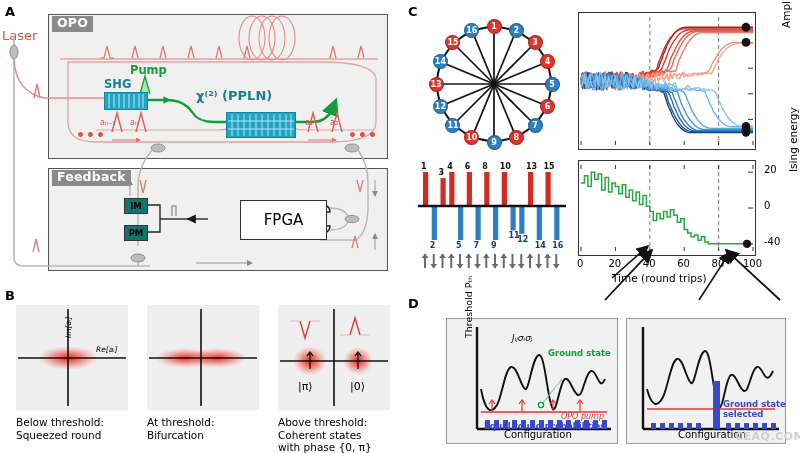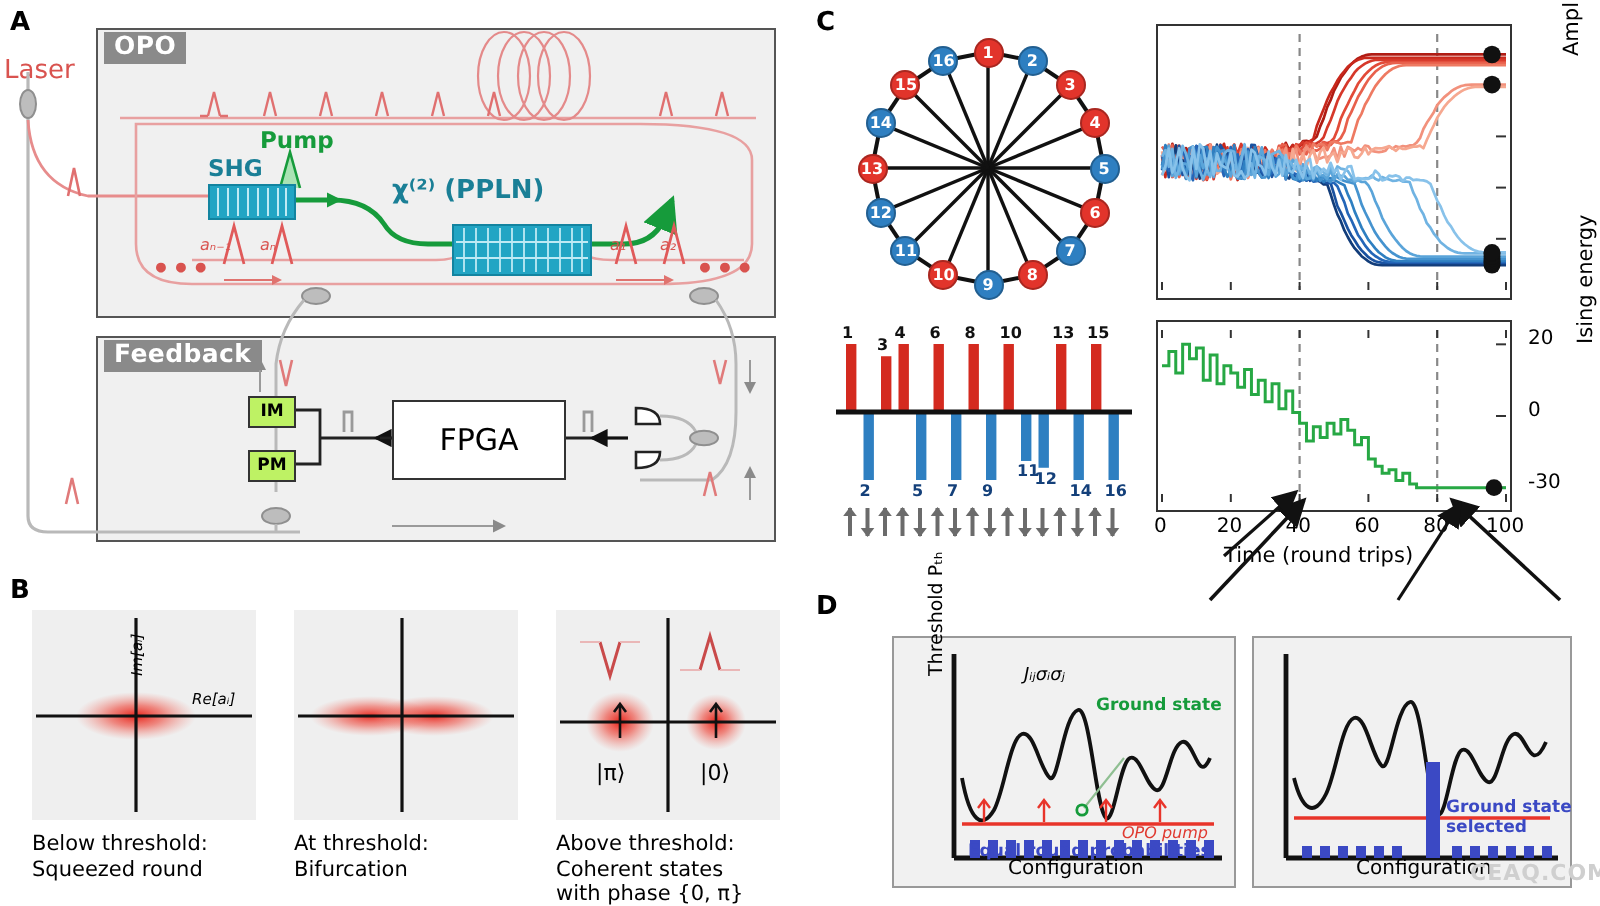--- a/index.html
+++ b/index.html
@@ -13,25 +13,25 @@
   .tagbox{background:#8a8a8a;color:#fff;font-weight:bold;font-size:12.5px;
           padding:1px 5px 2px 5px;letter-spacing:.2px;line-height:1;}
 
   
   .laser-label{color:#d9534f;font-size:13px;font-weight:500;}
   .shg-box{background:#22a5c4;border:1.4px solid #1384a0;}
   .shg-label{color:#1a7f96;font-size:11.5px;font-weight:600;}
   .pump-label{color:#169b3b;font-size:11.5px;font-weight:600;}
   .ppln-label{color:#1a7f96;font-size:13px;font-weight:600;}
   .ppln-box{background:#22a5c4;border:1.4px solid #1384a0;}
-  .mod-box{border:1.3px solid #333;background:#bef264;font-size:8.5px;
+  .mod-box{border:1.3px solid #333;background:#0f766e;font-size:8.5px;
            text-align:center;line-height:11px;font-weight:600;}
   .fpga-box{border:1.5px solid #333;background:#fff;font-size:15px;
-            display:flex;align-items:center;justify-content:center;}
-  .amp-lbl{color:#d9534f;font-size:8px;font-style:italic;}
+            display:flex;align-items:center;justify-content:center;margin-left:44px;}
+  .amp-lbl{color:#d9534f;font-size:8px;}
   .dots{color:#d9534f;font-size:14px;font-weight:bold;letter-spacing:1px;}
 
   
   .bquad{background:#efefef;}
   .bcap{font-size:10.5px;line-height:12.5px;}
   .baxlbl{font-size:7.5px;font-style:italic;}
   .bket{font-size:11px;}
 
   
   .node{position:absolute;width:15px;height:15px;border-radius:50%;
@@ -513,21 +513,21 @@
       <line x1="174" y1="90" x2="174" y2="86" stroke="#333" stroke-width="1"></line>
       <line x1="174" y1="4" x2="174" y2="8" stroke="#333" stroke-width="1"></line>
       <path d="M2,21.91666666666667 L5.4399999999999995,21.91666666666667 L5.4399999999999995,14.75 L8.879999999999999,14.75 L8.879999999999999,25.5 L12.32,25.5 L12.32,11.166666666666671 L15.76,11.166666666666671 L15.76,18.33333333333333 L19.2,18.33333333333333 L19.2,12.958333333333329 L22.64,12.958333333333329 L22.64,29.08333333333333 L26.080000000000002,29.08333333333333 L26.080000000000002,16.54166666666667 L29.52,16.54166666666667 L29.52,30.875 L32.959999999999994,30.875 L32.959999999999994,21.91666666666667 L36.4,21.91666666666667 L36.4,25.5 L39.84,25.5 L39.84,32.66666666666667 L43.28,32.66666666666667 L43.28,23.70833333333333 L46.72,23.70833333333333 L46.72,36.25 L50.160000000000004,36.25 L50.160000000000004,29.08333333333333 L53.6,29.08333333333333 L53.6,39.83333333333333 L57.04,39.83333333333333 L57.04,30.875 L60.480000000000004,30.875 L60.480000000000004,43.41666666666667 L63.919999999999995,43.41666666666667 L63.919999999999995,34.45833333333333 L67.36,34.45833333333333 L67.36,45.20833333333333 L70.8,45.20833333333333 L70.8,50.583333333333336 L74.24,50.583333333333336 L74.24,59.541666666666664 L77.68,59.541666666666664 L77.68,52.375 L81.12,52.375 L81.12,57.75 L84.56,57.75 L84.56,50.583333333333336 L88,50.583333333333336 L88,55.958333333333336 L91.44,55.958333333333336 L91.44,48.791666666666664 L94.88000000000001,48.791666666666664 L94.88000000000001,54.166666666666664 L98.32000000000001,54.166666666666664 L98.32000000000001,61.333333333333336 L101.75999999999999,61.333333333333336 L101.75999999999999,57.75 L105.2,57.75 L105.2,68.5 L108.64,68.5 L108.64,72.08333333333333 L112.08,72.08333333333333 L112.08,75.66666666666667 L115.52000000000001,75.66666666666667 L115.52000000000001,73.875 L118.96000000000001,73.875 L118.96000000000001,79.25 L122.39999999999999,79.25 L122.39999999999999,75.66666666666667 L125.83999999999999,75.66666666666667 L125.83999999999999,81.04166666666667 L129.28,81.04166666666667 L129.28,82.83333333333333 L132.72,82.83333333333333 L132.72,82.83333333333333 L136.16,82.83333333333333 L136.16,82.83333333333333 L139.6,82.83333333333333 L139.6,82.83333333333333 L143.04,82.83333333333333 L143.04,82.83333333333333 L146.48,82.83333333333333 L146.48,82.83333333333333 L149.92,82.83333333333333 L149.92,82.83333333333333 L153.36,82.83333333333333 L153.36,82.83333333333333 L156.8,82.83333333333333 L156.8,82.83333333333333 L160.24,82.83333333333333 L160.24,82.83333333333333 L163.67999999999998,82.83333333333333 L163.67999999999998,82.83333333333333 L167.12,82.83333333333333 L167.12,82.83333333333333 L170.56,82.83333333333333 L170.56,82.83333333333333 L174,82.83333333333333 L174,82.83333333333333 " stroke="#27a844" stroke-width="1.5" fill="none"></path>
       <circle cx="168" cy="82.83333333333333" r="4.2" fill="#111"></circle>
     </svg>
 </div>
 <div class="abs axlbl vaxrot" style="left:787px;top:172px;">Ising energy</div>
 <div id="eng-yticks" class="abs" style="left:758px;top:160px;width:28px;height:96px;">
     <div class="ticklbl" style="position: absolute; left: 6px; top: 4.16667px;">20</div>
     <div class="ticklbl" style="position: absolute; left: 6px; top: 40px;">0</div>
-    <div class="ticklbl" style="position: absolute; left: 6px; top: 75.8333px;">-30</div>
+    <div class="ticklbl" style="position: absolute; left: 6px; top: 75.8333px;">-40</div>
   </div>
 <div id="eng-xticks" class="abs" style="left:570px;top:258px;width:200px;height:16px;">
     <div class="ticklbl" style="position: absolute; left: 7px; top: 0px;">0</div>
     <div class="ticklbl" style="position: absolute; left: 38.4px; top: 0px;">20</div>
     <div class="ticklbl" style="position: absolute; left: 72.8px; top: 0px;">40</div>
     <div class="ticklbl" style="position: absolute; left: 107.2px; top: 0px;">60</div>
     <div class="ticklbl" style="position: absolute; left: 141.6px; top: 0px;">80</div>
     <div class="ticklbl" style="position: absolute; left: 173px; top: 0px;">100</div>
   </div>
 <div class="abs axlbl" style="left:612px;top:272px;">Time (round trips)</div>

